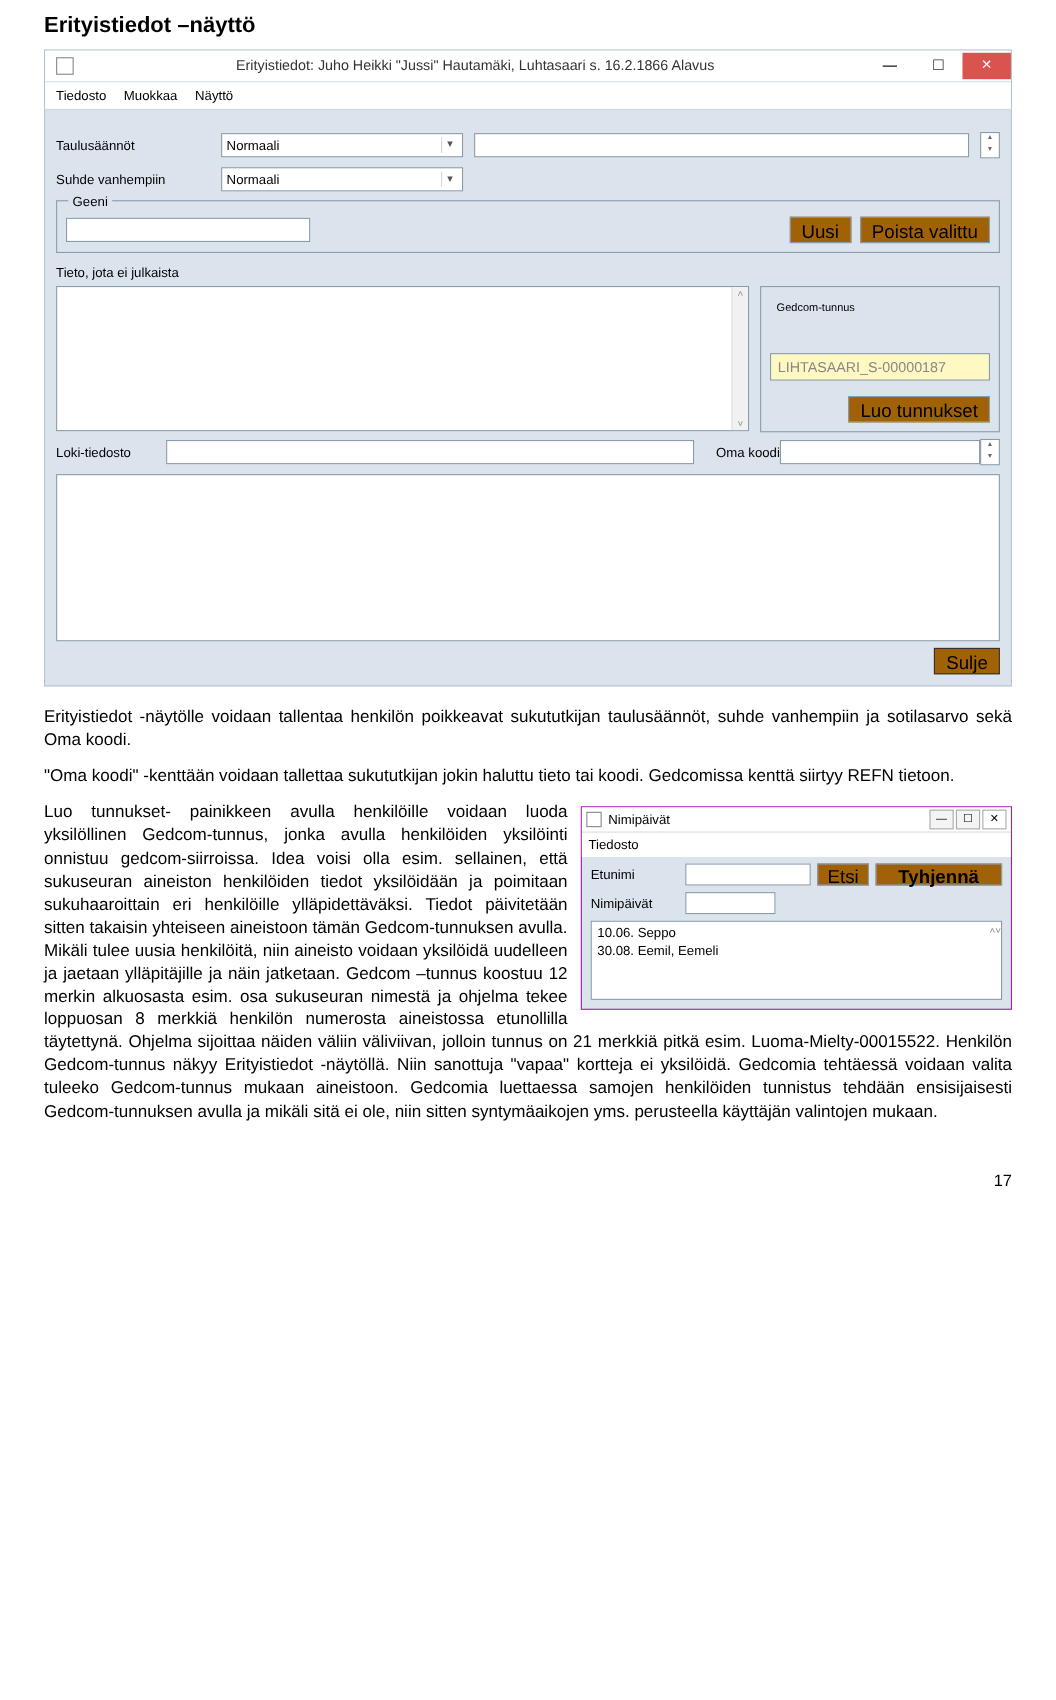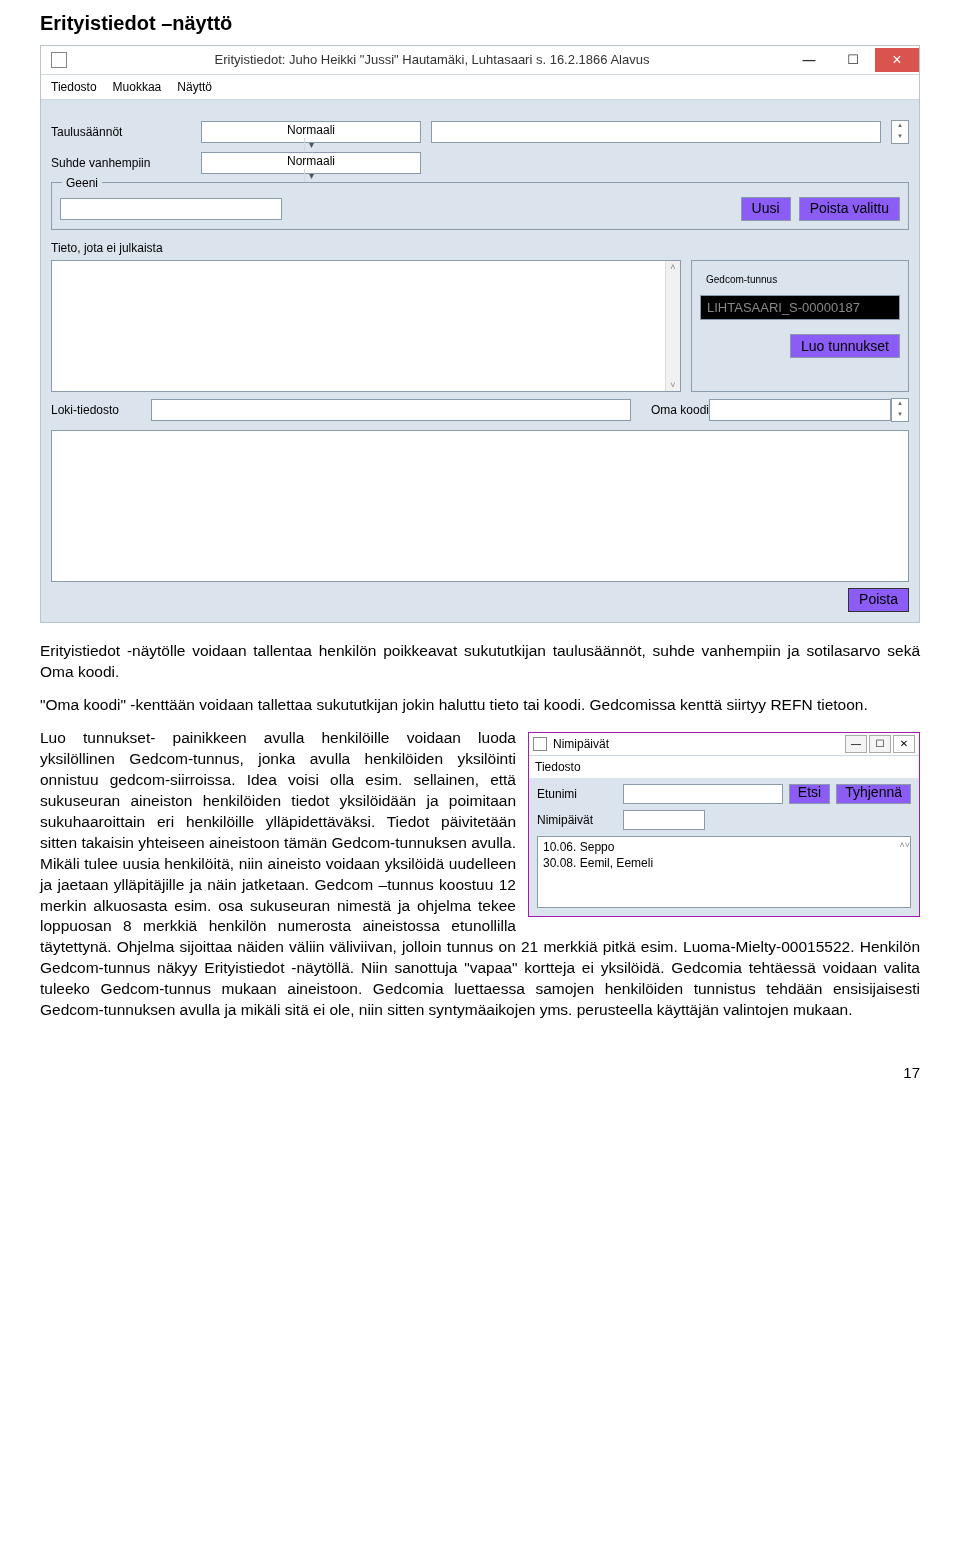--- a/index.html
+++ b/index.html
@@ -72,21 +72,20 @@
   }
   .frow .lbl { width: 140px; }
   .dropdown {
     display: flex;
     align-items: center;
     border: 1px solid #8a9bab;
     background: #fff;
     height: 20px;
     width: 210px;
     padding: 0 4px;
-    flex-direction: column;
   }
   .dropdown .ddval { flex: 1; }
   .ddarrow {
     width: 14px; height: 14px;
     display: flex; align-items: center; justify-content: center;
     font-size: 10px; color: #555;
     border-left: 1px solid #cfd7df;
   }
   .spin {
     width: 16px; height: 22px;
@@ -127,51 +126,52 @@
   }
   .geeni-group .legend {
     position: absolute;
     top: -8px; left: 10px;
     background: #dbe4ed;
     padding: 0 4px;
     font-size: 12px;
   }
   .btn {
     border: 1px solid #8a9bab;
-    background: #8b5cf6;
+    background: #a16207;
     padding: 2px 10px;
     height: 18px;
     display: inline-flex;
-    align-items: flex-end;
-    font-size: 14px;
+    align-items: flex-start;
+    font-size: 17px;
   }
   .two-col {
     display: flex;
     gap: 10px;
   }
   .two-col .left { flex: 1; }
   .gedcom-box {
     border: 1px solid #8a9bab;
     width: 200px;
     padding: 10px 8px 8px 8px;
   }
   .gedcom-box .legend2 {
     margin: -18px 0 8px 2px;
     background: #dbe4ed;
     display: inline-block;
     padding: 0 4px;
     font-size: 10px;
   }
   .gedcom-val {
     border: 1px solid #8a9bab;
-    background: #000000;
+    background: #fef9c3;
     padding: 3px 6px;
     color: #888;
     font-size: 13px;
     margin-bottom: 14px;
+    margin-top: 25px;
   }
   .bottom-row {
     display: flex;
     align-items: center;
     margin-top: 6px;
   }
   .bottom-row .lbl2 { width: 100px; }
   .bottom-row .textbox.short { width: 180px; flex: none; }
   .large-empty {
     border: 1px solid #8a9bab;
@@ -320,21 +320,21 @@
         <div class="spin">
             <div>▴</div>
             <div>▾</div>
           </div>
       </div>
 
       <div class="large-empty"></div>
 
       <div class="close-row">
         <div class="btn sulje">
-            <span>Poista</span>
+            <span>Sulje</span>
           </div>
       </div>
     </div>
   </div>
 
   <p>Erityistiedot -näytölle voidaan tallentaa henkilön poikkeavat sukututkijan taulusäännöt, suhde vanhempiin ja sotilasarvo sekä Oma koodi.</p>
   <p>"Oma koodi" -kenttään voidaan tallettaa sukututkijan jokin haluttu tieto tai koodi. Gedcomissa kenttä siirtyy REFN tietoon.</p>
 
   <div class="clearfix">
 
@@ -349,21 +349,21 @@
       <div style="background:#fff; padding:3px 6px;">
         <span>Tiedosto</span>
       </div>
       <div class="w2body">
         <div class="w2row">
           <span class="lbl">Etunimi</span>
           <div class="textbox" style="height:18px;"></div>
           <div class="btn" style="padding:1px 8px; height:16px;">
               <span>Etsi</span>
             </div>
-          <div class="btn" style="padding:1px 8px; height:16px;">
+          <div class="btn" style="padding:1px 20px; height:16px;font-weight:bold;">
               <span>Tyhjennä</span>
             </div>
         </div>
         <div class="w2row">
           <span class="lbl">Nimipäivät</span>
           <div class="textbox" style="height:18px; width:80px; flex:none;"></div>
         </div>
         <div class="resultbox">
           <div>10.06. Seppo</div>
           <div>30.08. Eemil, Eemeli</div>

